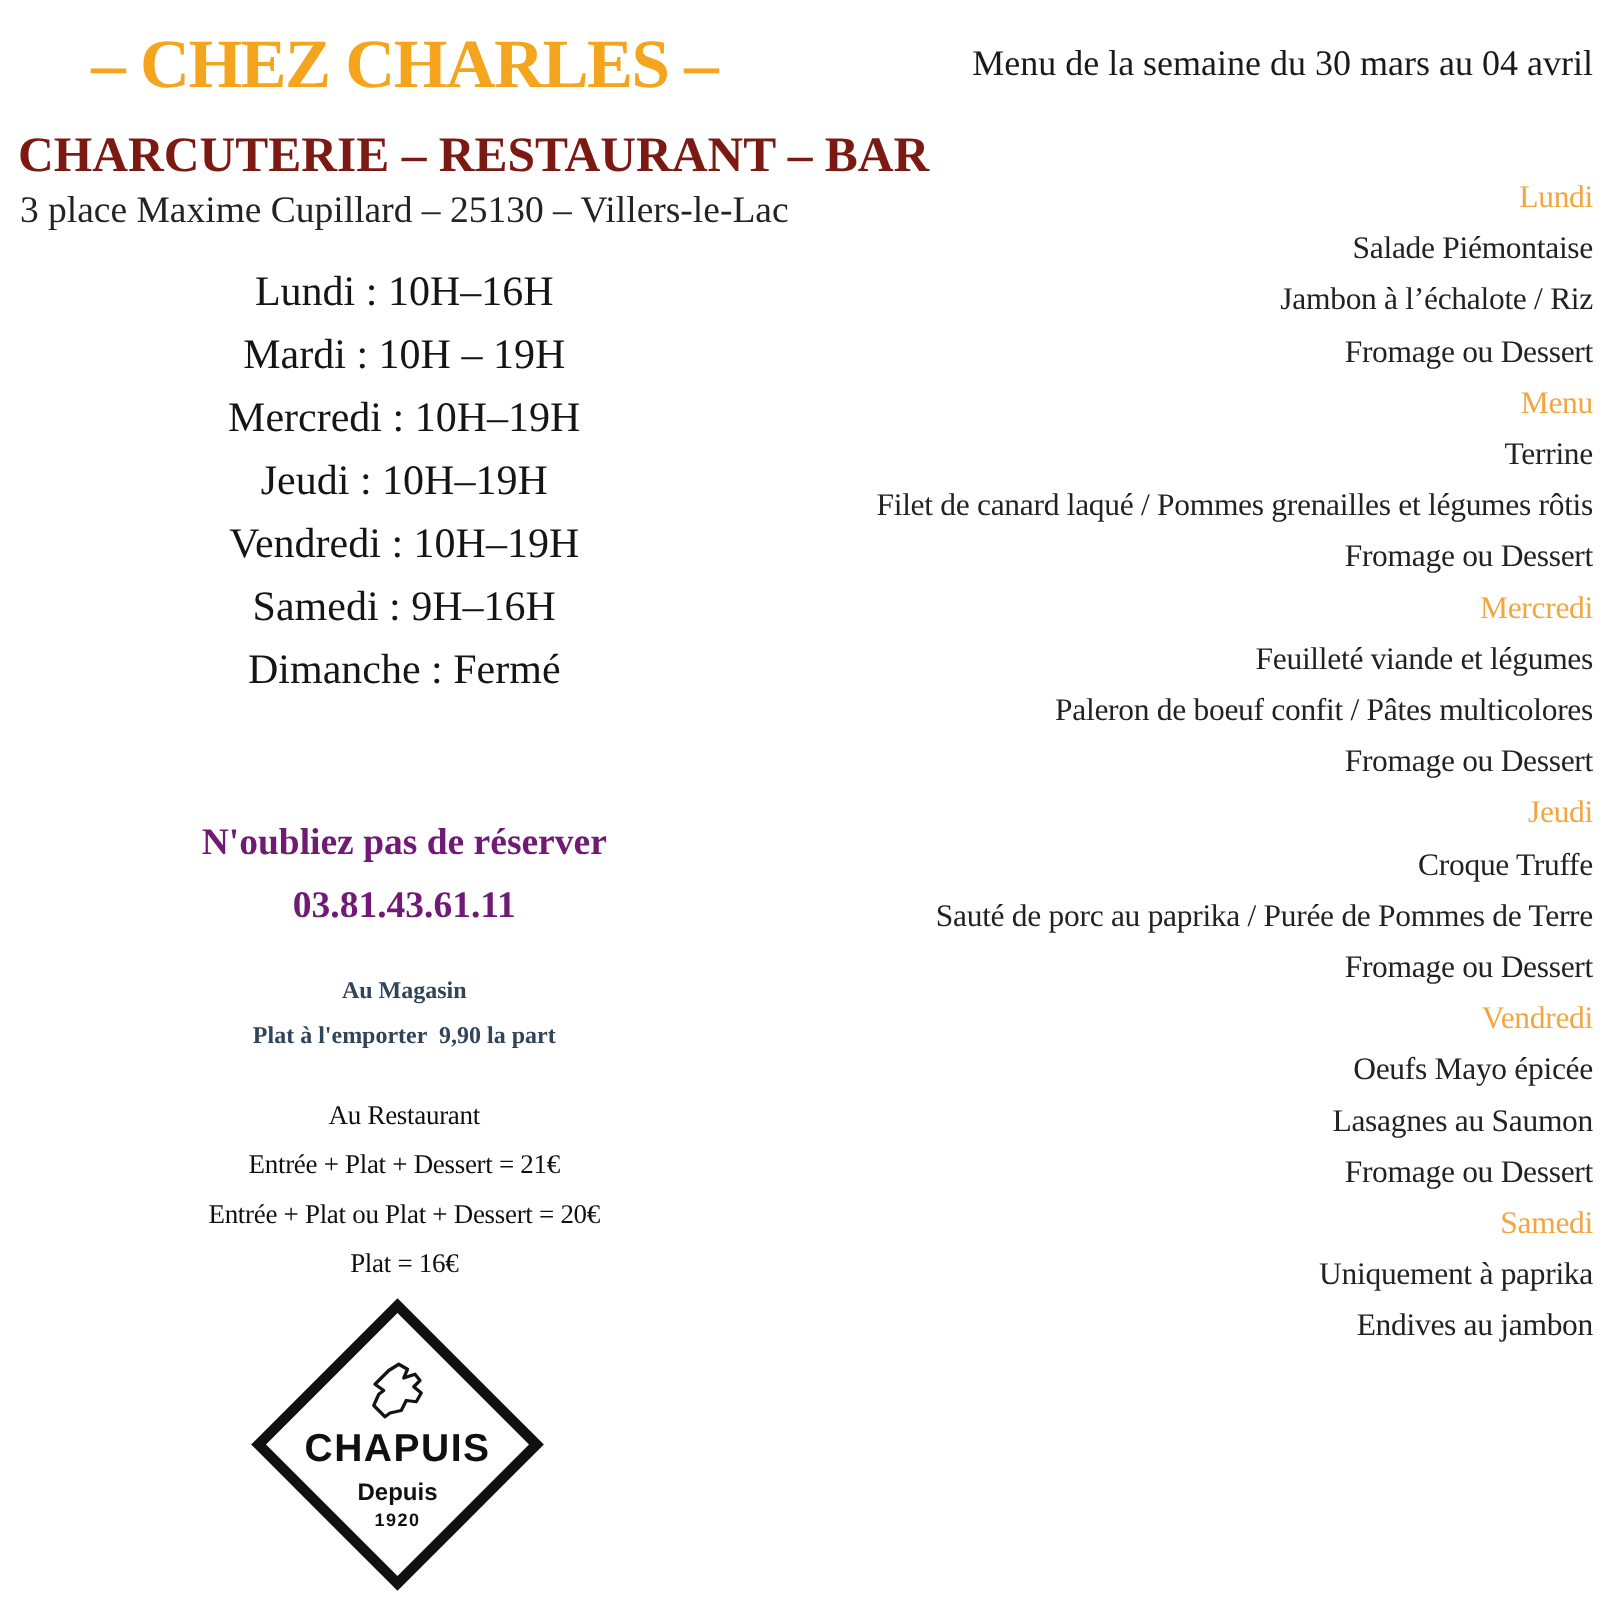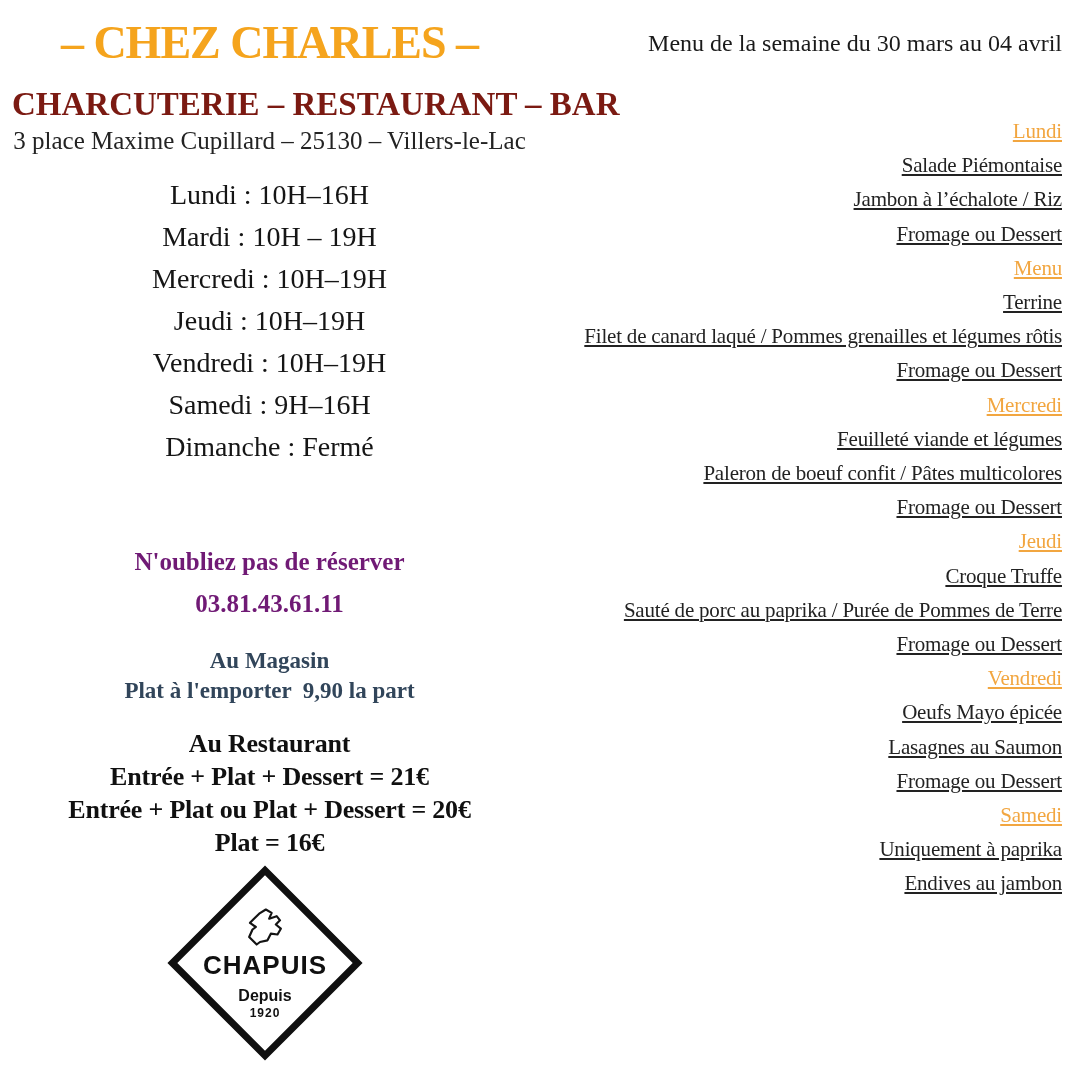--- a/index.html
+++ b/index.html
@@ -26,37 +26,37 @@
   .hours{
     position:absolute;left:0;top:174px;width:100%;
     font-size:28px;line-height:42px;color:#151515;
   }
   .reservation{
     position:absolute;left:0;top:541px;width:100%;
     font-size:25px;font-weight:bold;line-height:42px;color:#701a75;
   }
   .magasin{
     position:absolute;left:0;top:646px;width:100%;
-    font-size:23px;font-weight:bold;line-height:30px;color:var(--slate,#31455a);
+    font-size:16px;font-weight:bold;line-height:30px;color:var(--slate,#31455a);
   }
   .restaurant{
     position:absolute;left:0;top:727px;width:100%;
-    font-size:26px;font-weight:bold;line-height:33px;color:#101010;letter-spacing:-0.2px;
+    font-size:18px;font-weight:normal;line-height:33px;color:#101010;letter-spacing:-0.2px;
   }
   .prewrap{white-space:pre-wrap;}
 
   .menu-title{
     position:absolute;left:0;top:30px;width:100%;
     font-size:24px;color:#1a1a1a;white-space:nowrap;
   }
   .menu-body{
     position:absolute;left:0;top:114px;width:100%;
     font-size:21px;line-height:34.2px;color:#222222;letter-spacing:-0.2px;
   }
-  .menu-body div{white-space:nowrap;text-decoration:underline;}
+  .menu-body div{white-space:nowrap;}
   .day-name{color:var(--day-orange,#f2a640);}
 
   .diamond{
     position:absolute;left:184px;top:894px;width:124px;height:124px;
     border:7px solid #101010;background:#ffffff;transform:rotate(45deg);
   }
   .diamond-inner{
     position:absolute;left:-7px;top:-7px;width:138px;height:138px;
     transform:rotate(-45deg);
     display:flex;flex-direction:column;align-items:center;justify-content:center;

